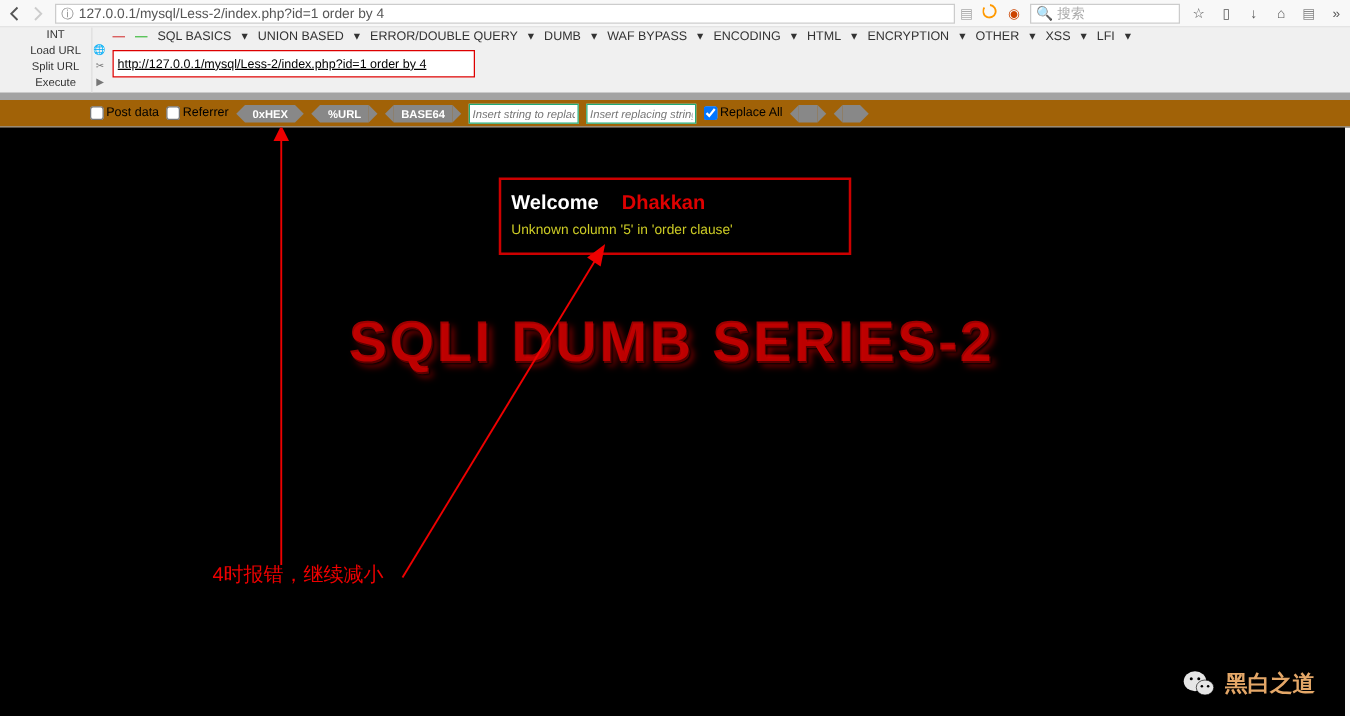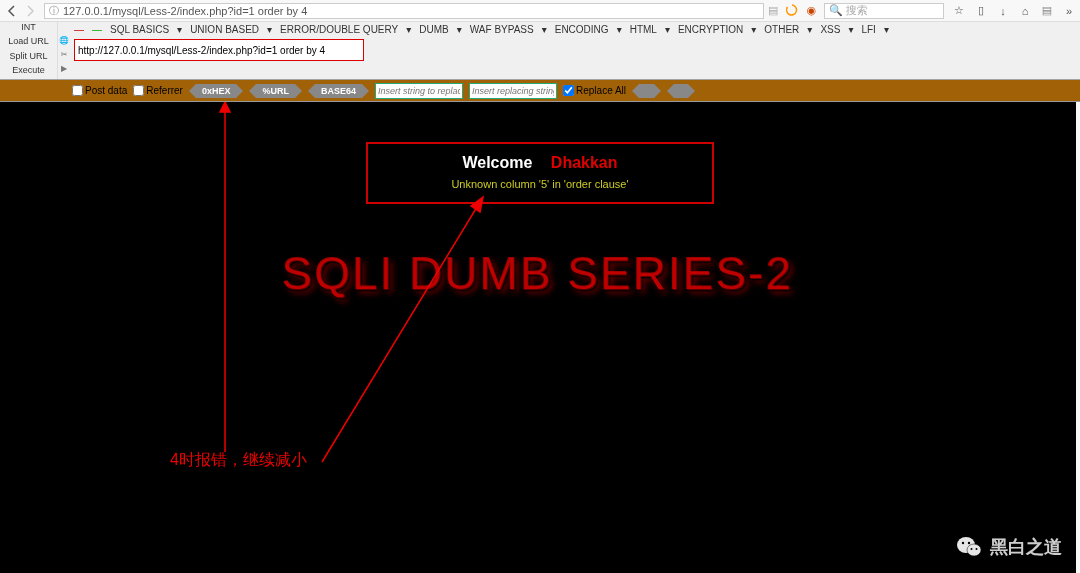--- a/index.html
+++ b/index.html
@@ -9,67 +9,67 @@
   .chrome { height: 22px; background: #f8f8f8; display: flex; align-items: center; padding: 0 4px; border-bottom: 1px solid #ddd; font-size: 11px; }
   .nav-btn { width: 16px; height: 16px; display: inline-flex; align-items: center; justify-content: center; margin-right: 2px; color: #555; cursor: pointer; }
   .nav-btn.disabled { color: #ccc; }
   .url-bar { flex: 1; height: 16px; background: #fff; border: 1px solid #ccc; padding: 0 4px; display: flex; align-items: center; color: #555; margin: 0 4px; }
   .url-icon { color: #888; margin-right: 4px; font-size: 10px; }
   .right-icons { display: flex; gap: 8px; color: #555; align-items: center; }
   .star-icon, .clip-icon, .dl-icon, .home-icon, .feed-icon, .menu-icon { width: 14px; height: 14px; display: inline-flex; align-items: center; justify-content: center; }
   .search-box { width: 120px; height: 16px; border: 1px solid #ccc; background: #fff; padding: 0 4px; display: flex; align-items: center; color: #aaa; }
 
   
-  .hackbar { height: 58px; background: #f0f0f0; border-bottom: 1px solid #a3a3a3; font-size: 10px; display: flex; }
+  .hackbar { height: 58px; background: #f0f0f0; border-bottom: 6px solid #a3a3a3; font-size: 10px; display: flex; padding-left: 16px; }
   .left-col { width: 58px; display: flex; flex-direction: column; }
   .left-col .lbl { height: 16px; font-size: 9px; color: #333; text-align: center; border-right: 1px solid #ddd; }
   .left-aux { width: 12px; display: flex; flex-direction: column; }
   .left-aux .ico { height: 14px; text-align: center; color: #777; font-size: 8px; }
   .hb-main { flex: 1; display: flex; flex-direction: column; }
   .hb-menus { height: 14px; display: flex; gap: 8px; padding-left: 4px; align-items: center; color: #333; font-size: 10px; }
   .hb-menus .sep { color: #c00; }
   .hb-menus .grn { color: #0a0; }
-  .hb-input-row { height: 26px; display: flex; align-items: center; padding: 2px 4px 0 4px; }
+  .hb-input-row { height: 26px; display: flex; align-items: flex-end; padding: 2px 4px 0 4px; text-decoration: underline; }
   .hb-input { border: 1px solid #d00; height: 22px; width: 290px; font-size: 10px; padding: 1px 3px; background: #fff; }
 
   
   .enc-row { height: 22px; background: #a16207; display: flex; align-items: center; padding: 0 6px; gap: 6px; font-size: 10px; border-bottom: 1px solid #999; }
   .chk { display: inline-flex; align-items: center; gap: 2px; }
   .chk input { width: 11px; height: 11px; }
   .tag-btn { display: inline-flex; align-items: center; height: 14px; font-weight: bold; }
   .tag-arrow { width: 0; height: 0; }
   .tag-left { border-top: 7px solid transparent; border-bottom: 7px solid transparent; border-right: 7px solid #888; }
   .tag-mid { background: #888; color: #fff; padding: 0 6px; height: 14px; line-height: 14px; font-size: 9px; }
   .tag-right { border-top: 7px solid transparent; border-bottom: 7px solid transparent; border-left: 7px solid #888; }
   .ins-box { width: 88px; height: 16px; border: 1px solid #2a7; padding: 0 2px; font-style: italic; color: #aaa; font-size: 9px; background: #fff; }
 
   
   .page { position: absolute; top: 102px; left: 0; right: 0; bottom: 0; background: #000; }
-  .welcome-box { position: absolute; top: 40px; left: 50%; transform: translateX(-50%); border: 2px solid #c00; width: 348px; padding: 10px 8px 12px; text-align: center; }
+  .welcome-box { position: absolute; top: 40px; left: 50%; transform: translateX(-50%); border: 2px solid #c00; width: 282px; padding: 10px 8px 12px; text-align: left; }
   .welcome-box .wl { color: #fff; font-size: 16px; font-weight: bold; }
   .welcome-box .dh { color: #d00; font-size: 16px; font-weight: bold; margin-left: 14px; }
   .welcome-box .err { color: #cccb25; font-size: 11px; margin-top: 6px; }
 
-  .big-title { position: absolute; top: 145px; left: 0; right: 4px; text-align: center; font-size: 46px; font-weight: 400; letter-spacing: 2px; }
+  .big-title { position: absolute; top: 145px; left: 0; right: 4px; text-align: center; font-size: 46px; font-weight: 700; letter-spacing: 2px; }
   .big-title span {
     color: rgba(255,0,0,0.35);
     text-shadow:
       -1px -1px 0 rgba(255,0,0,0.6),
       1px 1px 2px #000,
       3px 3px 6px rgba(255,0,0,0.5);
   }
 
   .red-note { position: absolute; top: 348px; left: 170px; color: #e00; font-size: 16px; }
 
   
   .arrow { position: absolute; stroke: #e00; stroke-width: 1.5; fill: none; }
   .arrow-head { fill: #e00; }
 
   
-  .watermark { position: absolute; right: 18px; bottom: 14px; display: flex; align-items: center; gap: 8px; color: #e5e5e5; font-size: 18px; font-weight: bold; opacity: 0.9; }
+  .watermark { position: absolute; right: 28px; bottom: 14px; display: flex; align-items: center; gap: 8px; color: #fdba74; font-size: 18px; font-weight: bold; opacity: 0.9; }
   .chat-bub { width: 26px; height: 24px; }
 
   .right-slice { position: absolute; top: 0; right: 0; bottom: 0; width: 4px; background: #f8f8f8; }
 
   .refresh-orange { color: #f90; }
 </style>
 </head>
 <body>
 
 <div class="chrome">

